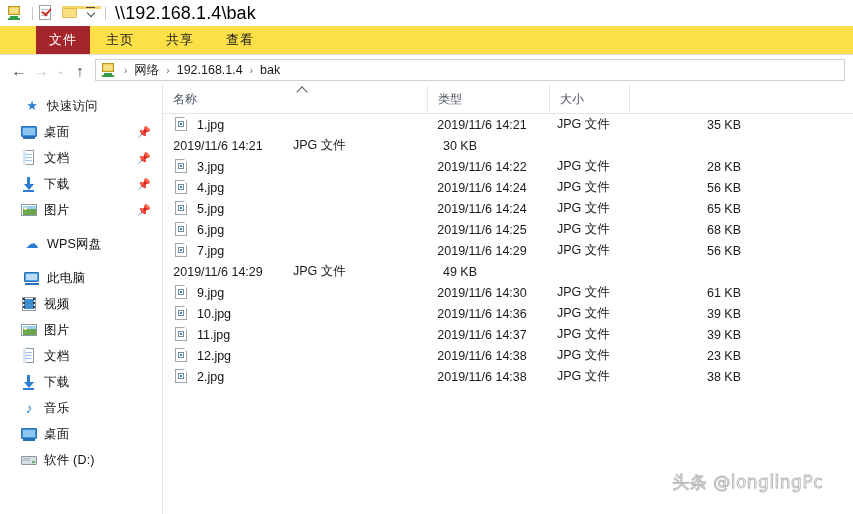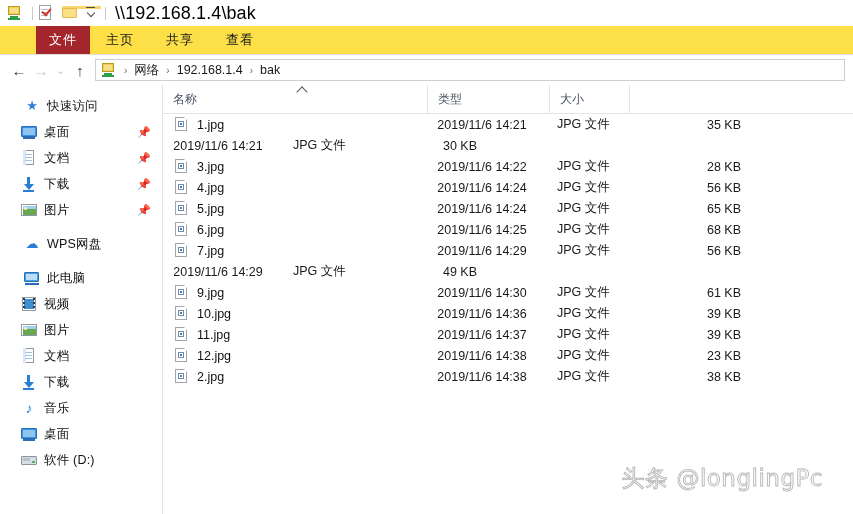--- a/index.html
+++ b/index.html
@@ -387,21 +387,21 @@
   .fileicon .sq:after {
     content:""; position:absolute; left:1px; top:1px; right:1px; bottom:1px;
     background:#3f7fb5;
   }
 
   
   .watermark {
     position: absolute;
     right: 30px;
     bottom: 20px;
-    font-size: 23px;
+    font-size: 17px;
     letter-spacing: 0.5px;
     color: rgba(255,255,255,0.05);
     -webkit-text-stroke: 0.9px rgba(120,120,120,0.55);
     text-shadow: 0.8px 0.8px 0 rgba(255,255,255,0.9);
     white-space: nowrap;
     pointer-events: none;
     font-family: "DejaVu Sans", sans-serif;
   }
 </style>
 </head>

